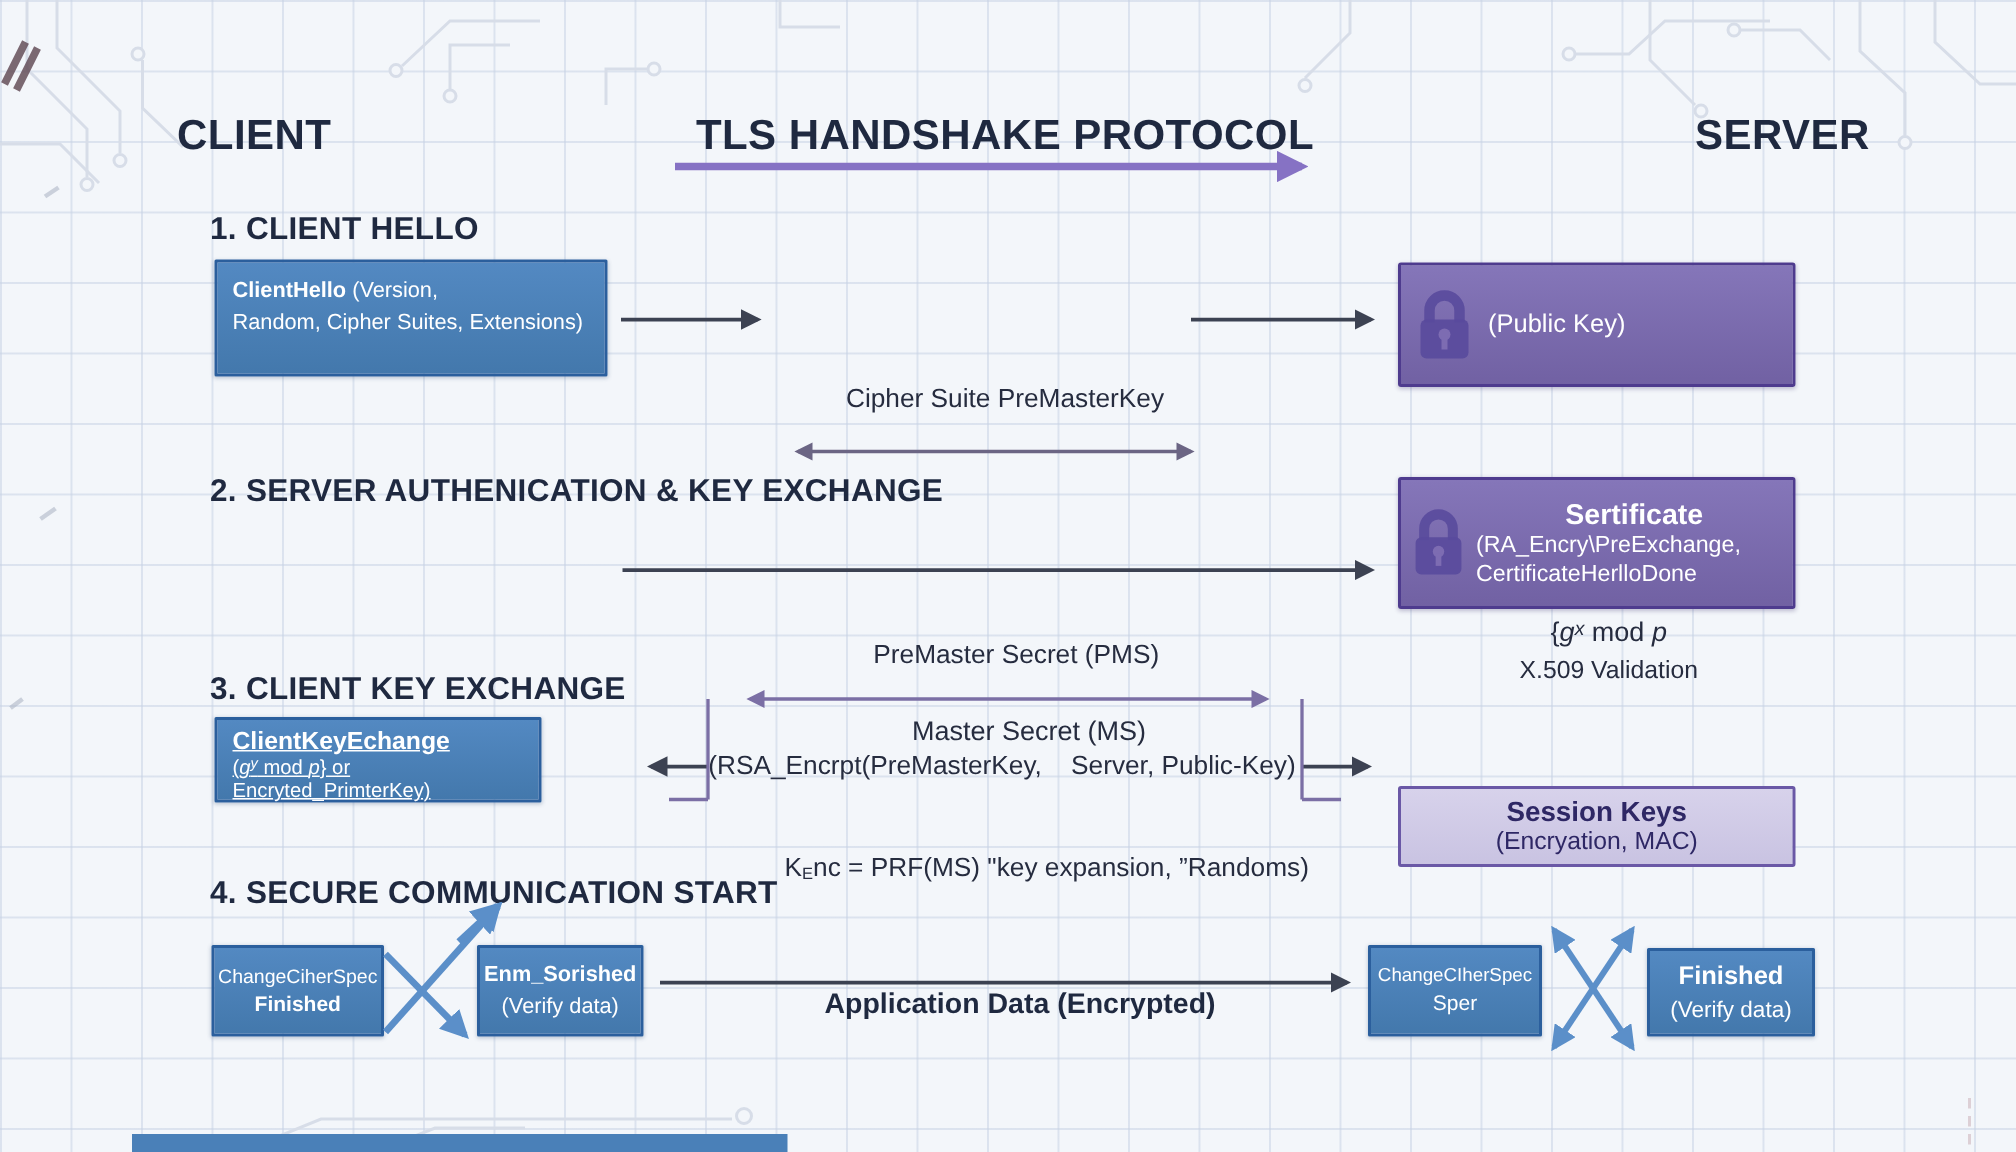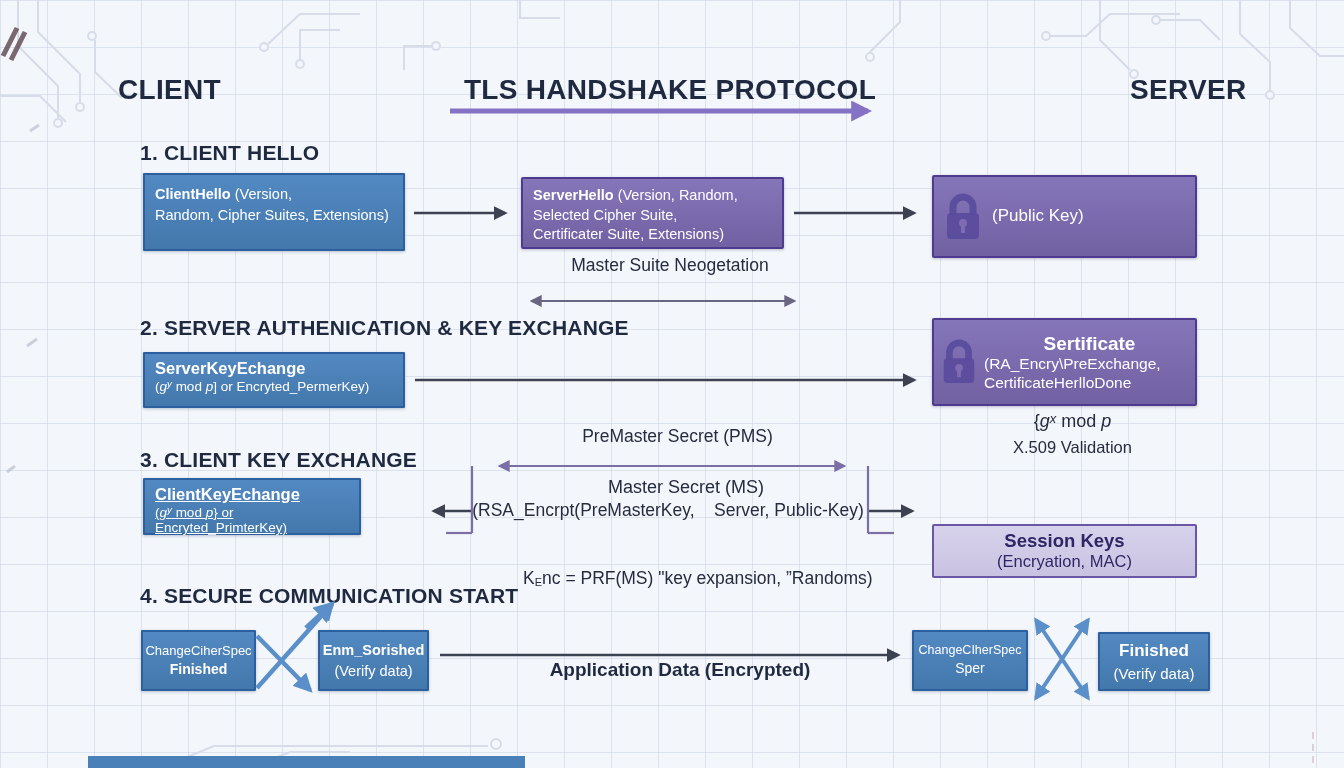--- a/index.html
+++ b/index.html
@@ -106,46 +106,37 @@
   <div class="abs sec-heading layer" style="left:140px;top:141px;">1. CLIENT HELLO</div>
   <div class="abs sec-heading layer" style="left:140px;top:316px;">2. SERVER AUTHENICATION &amp; KEY EXCHANGE</div>
   <div class="abs sec-heading layer" style="left:140px;top:448px;">3. CLIENT KEY EXCHANGE</div>
   <div class="abs sec-heading layer" style="left:140px;top:584px;">4. SECURE COMMUNICATION START</div>
 
   <div class="abs layer box-blue pad" style="left:143px;top:173px;width:262px;height:78px;font-size:14.5px;line-height:1.45;">
     <div><span class="bx-title">ClientHello</span><span> (Version,</span></div>
     <div>Random, Cipher Suites, Extensions)</div>
   </div>
 
-  <div class="abs layer box-purple" style="left:521px;top:177px;width:263px;height:72px;font-size:14.5px;line-height:1.35;padding:7px 10px;box-sizing:border-box;">
-    <div><span class="bx-title">ServerHello</span><span> (Version, Random,</span></div>
-    <div>Selected Cipher Suite,</div>
-    <div>Certificater Suite, Extensions)</div>
-  </div>
 
   <div class="abs layer box-purple cert-flex" style="left:932px;top:175px;width:265px;height:83px;">
     <div class="cert-icon">
       <svg width="44" height="52" viewBox="0 0 44 52">
         <path d="M12 24 v-8 a10 10 0 0 1 20 0 v8" fill="none" stroke="#594a9c" stroke-width="7" opacity=".9"></path>
         <rect x="6" y="22" width="32" height="26" rx="4" fill="#594a9c" opacity=".9"></rect>
         <circle cx="22" cy="32" r="4" fill="#7d6cb2"></circle>
         <rect x="20" y="33" width="4" height="9" fill="#7d6cb2"></rect>
       </svg>
     </div>
     <div class="cert-text">
       <div style="font-size:17px;">(Public Key)</div>
     </div>
   </div>
 
-  <div class="abs layer note ctr" style="left:480px;top:255px;width:380px;font-size:17.5px;">Master Suite Neogetation</div>
-
-  <div class="abs layer box-blue" style="left:143px;top:352px;width:262px;height:56px;padding:5px 10px;box-sizing:border-box;">
-    <div class="bx-title" style="font-size:16.5px;">ServerKeyEchange</div>
-    <div class="frm" style="font-size:13.5px;"><span>(</span><i>g</i><sup>y</sup><span> mod </span><i>p</i><span>] or Encryted_PermerKey)</span></div>
-  </div>
+  <div class="abs layer note ctr" style="left:480px;top:255px;width:380px;font-size:17.5px;">Cipher Suite PreMasterKey</div>
+
 
   <div class="abs layer box-purple cert-flex" style="left:932px;top:318px;width:265px;height:88px;">
     <div class="cert-icon" style="flex-basis:50px;">
       <svg width="42" height="50" viewBox="0 0 44 52">
         <path d="M12 24 v-8 a10 10 0 0 1 20 0 v8" fill="none" stroke="#594a9c" stroke-width="7" opacity=".9"></path>
         <rect x="6" y="22" width="32" height="26" rx="4" fill="#594a9c" opacity=".9"></rect>
         <circle cx="22" cy="32" r="4" fill="#7d6cb2"></circle>
         <rect x="20" y="33" width="4" height="9" fill="#7d6cb2"></rect>
       </svg>
     </div>

